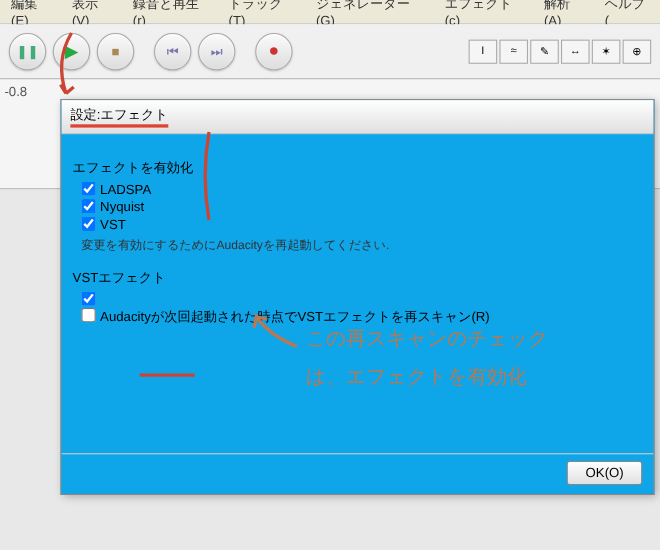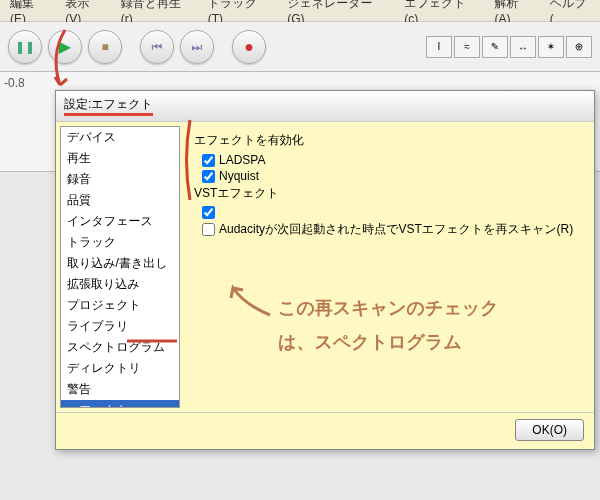--- a/index.html
+++ b/index.html
@@ -5,34 +5,34 @@
 *{margin:0;padding:0;box-sizing:border-box;font-family:"MS UI Gothic","Meiryo",sans-serif;font-size:12px}
 body{background:#e8e8e8;width:600px;height:500px;overflow:hidden;position:relative}
 .menubar{background:#ece9d8;height:22px;display:flex;align-items:center;padding:0 2px;border-bottom:1px solid #ccc}
 .menubar span{padding:3px 8px;color:#333}
 .toolbar{background:#f0f0f0;height:50px;display:flex;align-items:center;padding:0 8px;gap:6px;border-bottom:1px solid #bbb;position:relative}
 .tbtn{width:34px;height:34px;border-radius:50%;background:linear-gradient(#fafafa,#ddd);border:1px solid #aaa;display:flex;align-items:center;justify-content:center;box-shadow:inset 0 1px 2px rgba(255,255,255,.8),0 1px 2px rgba(0,0,0,.2)}
 .sep{width:6px}
 .tool-icons{display:flex;gap:2px;margin-left:auto}
 .ticon{width:26px;height:22px;border:1px solid #aaa;background:#f5f5f5;display:flex;align-items:center;justify-content:center;font-size:10px}
 .ruler-area{background:#f5f5f5;height:100px;border-bottom:1px solid #bbb;padding:4px;color:#555}
-.dialog{position:absolute;top:90px;left:55px;width:540px;height:360px;background:#fef9c3;border:1px solid #888;box-shadow:2px 2px 8px rgba(0,0,0,.3)}
+.dialog{position:absolute;top:90px;left:55px;width:540px;height:360px;background:#0ea5e9;border:1px solid #888;box-shadow:2px 2px 8px rgba(0,0,0,.3)}
 .dlg-title{background:linear-gradient(#fff,#e0e0e0);padding:5px 8px;font-size:12px;border-bottom:1px solid #ccc}
 .dlg-body{display:flex;height:290px}
 .sidebar{width:120px;background:#fff;border:1px solid #999;margin:4px;overflow-y:auto}
 .sidebar div{padding:2px 6px;color:#000;white-space:nowrap}
 .sidebar .sel{background:#316ac5;color:#fff}
 .content{flex:1;padding:8px 10px}
-.content .hdr{margin-bottom:4px;margin-top:2px}
-.cb-row{margin:2px 0 2px 8px;display:flex;align-items:center;gap:4px}
+.content .hdr{margin-bottom:4px;margin-top:14px}
+.cb-row{margin:2px 0 2px 8px;display:flex;align-items:flex-start;gap:4px}
 .cb-row input{width:13px;height:13px}
 .note{margin:4px 0 4px 8px;font-size:11px;color:#333}
 .dlg-btns{display:flex;justify-content:flex-end;gap:6px;padding:6px 10px;border-top:1px solid #ccc}
 .dlg-btns button{padding:3px 16px;background:linear-gradient(#fff,#e0e0e0);border:1px solid #888;border-radius:3px}
-.annot{position:absolute;pointer-events:none;color:#b97850;font-family:"Comic Sans MS",cursive;font-size:18px;font-weight:700}
+.annot{position:absolute;pointer-events:none;color:#b97850;font-family:"Comic Sans MS",cursive;font-size:18px;font-weight:400}
 .underline-red{border-bottom:3px solid #d43;display:inline-block}
 svg.mark{position:absolute;pointer-events:none}
 </style>
 </head>
 <body>
 
 <div class="menubar">
   <span>編集(E)</span>
   <span>表示(V)</span>
   <span>録音と再生(r)</span>
@@ -74,46 +74,35 @@
   </div>
 </div>
 
 <div class="ruler-area">
   <div>-0.8</div>
 </div>
 
 <div class="dialog">
   <div class="dlg-title"><span class="underline-red">設定:エフェクト</span></div>
   <div class="dlg-body">
-    <div class="sidebar" id="sb">
-        <div>デバイス</div>
-        <div>再生</div>
-        <div>録音</div>
-        <div>品質</div>
-        <div>インタフェース</div>
-        <div>トラック</div>
-        <div>取り込み/書き出し</div>
-        <div>拡張取り込み</div>
-        <div>プロジェクト</div>
-        <div>ライブラリ</div>
-        <div>スペクトログラム</div>
-        <div>ディレクトリ</div>
-        <div>警告</div>
-        <div class="sel">エフェクト</div>
-      </div>
     <div class="content">
       <div class="hdr">エフェクトを有効化</div>
       <div class="cb-row">
           <input type="checkbox" checked="" style="">
           <span>LADSPA</span>
         </div>
       <div class="cb-row">
           <input type="checkbox" checked="" style="">
           <span>Nyquist</span>
         </div>
+      <div class="cb-row">
+          <input type="checkbox" checked="" style="">
+          <span>VST</span>
+        </div>
+      <div class="note">変更を有効にするためにAudacityを再起動してください.</div>
       <div class="hdr">VSTエフェクト</div>
       <div class="cb-row">
           <input type="checkbox" checked="" style="">
         </div>
       <div class="cb-row">
           <input type="checkbox" style="">
           <span>Audacityが次回起動された時点でVSTエフェクトを再スキャン(R)</span>
         </div>
     </div>
   </div>
@@ -129,13 +118,13 @@
     <path d="M10 5 Q3 45 10 85" stroke="#c43" stroke-width="3" fill="none"></path>
   </svg>
 <svg class="mark" style="top:280px;left:225px" width="50" height="40">
     <path d="M45 35 Q20 25 8 8 L6 18 M8 8 L18 10" stroke="#b97850" stroke-width="3" fill="none"></path>
   </svg>
 <svg class="mark" style="top:338px;left:125px" width="55" height="6">
     <path d="M2 3 L52 3" stroke="#c43" stroke-width="3"></path>
   </svg>
 
 <div class="annot" style="top:296px;left:278px">この再スキャンのチェック</div>
-<div class="annot" style="top:330px;left:278px">は、スペクトログラム</div>
+<div class="annot" style="top:330px;left:278px">は、エフェクトを有効化</div>
 
 </body></html>

